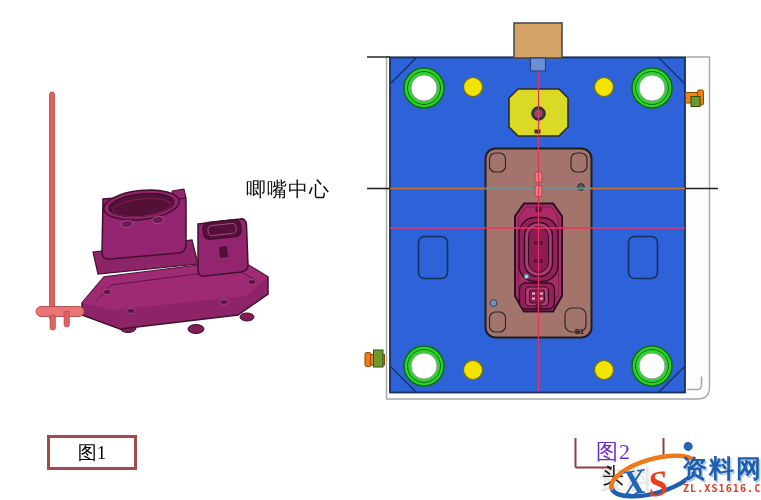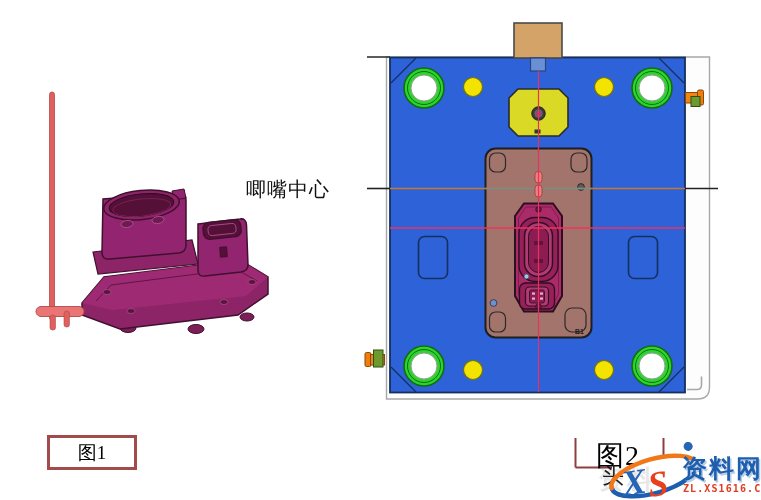--- a/index.html
+++ b/index.html
@@ -2,21 +2,21 @@
 <html><head>
 <meta charset="utf-8">
 <style>
   html,body{margin:0;padding:0;background:#fff;}
   #canvas{position:relative;width:761px;height:500px;background:#ffffff;overflow:hidden;
           font-family:"Liberation Serif","DejaVu Serif",serif;}
   .abs{position:absolute;}
   .cn-label{font-size:20px;color:#111;letter-spacing:1px;white-space:nowrap;}
   .caption-box{width:84px;height:29px;border:3px solid #a34a4a;display:flex;align-items:center;justify-content:center;
                font-size:19px;color:#000;background:#fff;}
-  .fig2-caption{font-size:28px;color:#000000;letter-spacing:1px;}
+  .fig2-caption{font-size:22px;color:#6d28d9;letter-spacing:1px;}
   .fig2-partial{font-size:22px;color:#1a1a1a;}
   .wm-site{font-family:"Liberation Sans","DejaVu Sans",sans-serif;font-weight:bold;font-size:25px;color:#1d5fae;
            letter-spacing:2px;text-shadow:1.5px 1.5px 0 #b9cde4;white-space:nowrap;}
   .wm-url{font-family:"DejaVu Sans Mono","Liberation Mono",monospace;font-weight:bold;font-size:10px;color:#e03a20;
           letter-spacing:1.1px;white-space:nowrap;}
   .wm-ghost{font-size:26px;font-weight:bold;color:rgba(70,70,70,0.13);letter-spacing:3px;white-space:nowrap;}
   svg{display:block;}
 </style>
 </head>
 <body>

